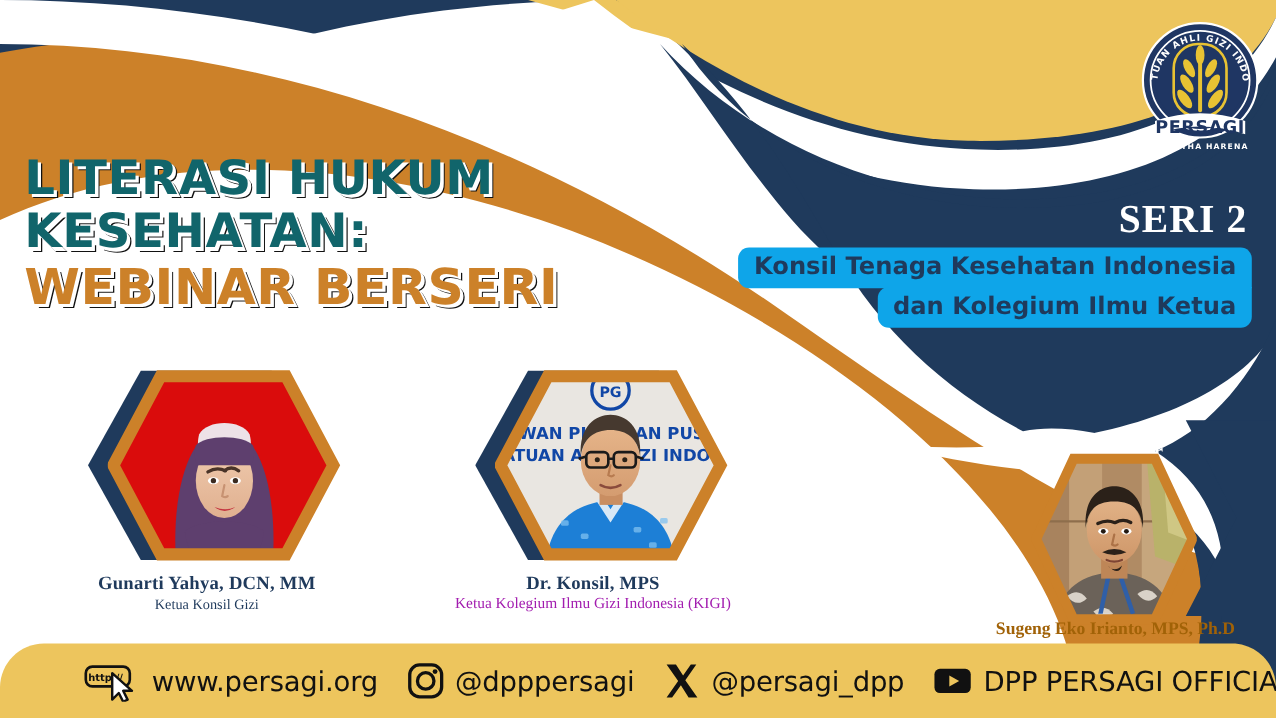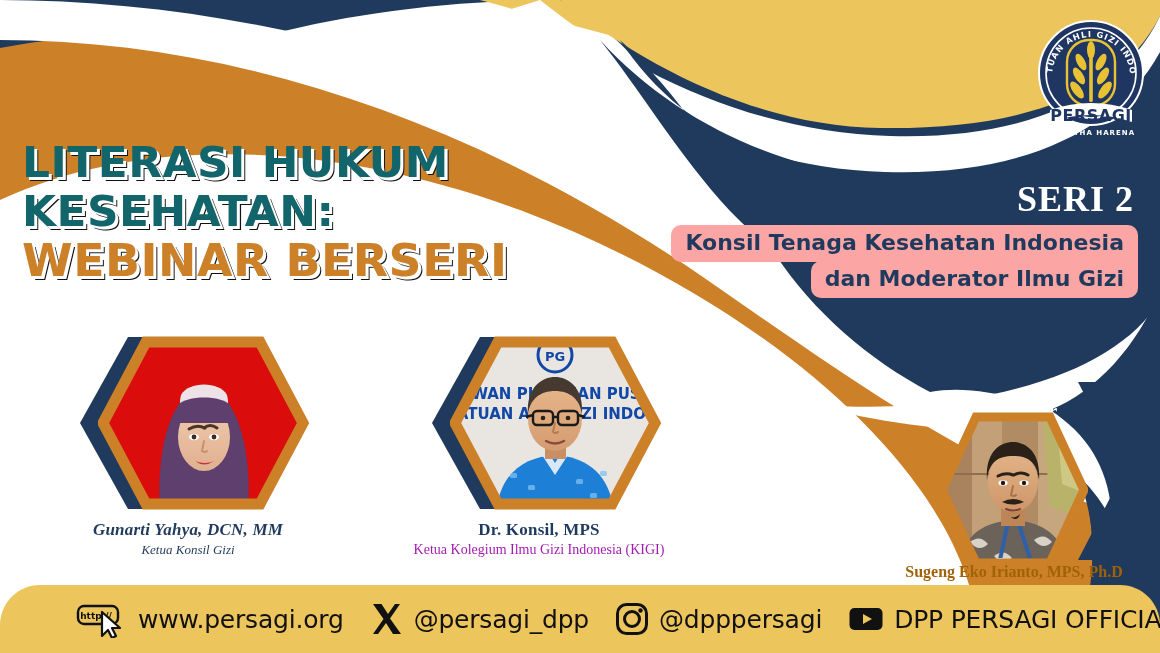--- a/index.html
+++ b/index.html
@@ -46,21 +46,21 @@
     font-family:"Liberation Serif", serif;
     font-size:36px;font-weight:bold;letter-spacing:1px;
   }
 
   
   #subtitle{
     position:absolute;right:22px;top:225px;
     display:flex;flex-direction:column;align-items:flex-end;
   }
   .pill{
-    background:#fca5a5;color:#1F3A5C;
+    background:#0ea5e9;color:#1F3A5C;
     font-family:"DejaVu Sans", sans-serif;
     font-size:22px;font-weight:bold;
     padding:5px 14px 6px 14px;
     white-space:nowrap;
     line-height:26px;
   }
   .pill.one{border-radius:10px 10px 0 10px;}
   .pill.two{border-radius:10px 0 10px 10px;margin-top:-1px;}
 
   
@@ -73,21 +73,21 @@
   .cap{
     text-align:center;
     font-family:"Liberation Serif", serif;
     color:#1F3A5C;
   }
   .cap .nm{font-size:17px;font-weight:bold;letter-spacing:.2px;}
   .cap .rl{font-size:13px;margin-top:2px;}
   .cap .rl.sans{font-family:Liberation Serif, serif;font-size:14px;color:#a21caf;}
 
   #sp1{left:80px;top:333px;}
-  #sp1 .cap{width:230px;margin-left:-7px;margin-top:7px;font-style:italic;}
+  #sp1 .cap{width:230px;margin-left:-7px;margin-top:7px;}
   #sp2{left:432px;top:333px;}
   #sp2 .cap{width:270px;margin-left:-28px;margin-top:7px;}
 
   
   #mod{position:absolute;left:938px;top:410px;}
   #mod .hexwrap{width:150px;height:160px;}
   #mod .hex{width:150px;height:160px;}
   #mod-label{
     position:absolute;left:938px;top:400px;width:150px;
     text-align:center;color:#ffffff;
@@ -219,21 +219,21 @@
   <div id="title-block">
     <div class="ttl teal">LITERASI HUKUM</div>
     <div class="ttl teal">KESEHATAN:</div>
     <div class="ttl orange">WEBINAR BERSERI</div>
   </div>
 
   <div id="seri">SERI 2</div>
 
   <div id="subtitle">
     <div class="pill one">Konsil Tenaga Kesehatan Indonesia</div>
-    <div class="pill two">dan Moderator Ilmu Gizi</div>
+    <div class="pill two">dan Kolegium Ilmu Ketua</div>
   </div>
 
   <div class="speaker" id="sp1">
     <div class="hexwrap">
       <svg class="hex hex-back" viewBox="0 0 215 180">
         <polygon points="48,4 167,4 215,90 167,176 48,176 0,90" fill="#1F3A5C"></polygon>
       </svg>
       <svg class="hex" viewBox="0 0 215 180" style="left:18px;">
         <defs>
           <clipPath id="hx1">
@@ -421,35 +421,35 @@
           <text x="20" y="19" text-anchor="middle" font-family="'DejaVu Sans',sans-serif" font-size="9" font-weight="bold" fill="#111">http://</text>
           <path d="M26,12 L26,36 L32,30 L36,38 L40,36 L36,28 L44,28 Z" fill="#ffffff" stroke="#111" stroke-width="2.2" stroke-linejoin="round"></path>
         </svg>
       </span>
       <span class="lbl">www.persagi.org</span>
     </div>
 
     <div class="fitem">
       <span class="ficon">
         <svg width="34" height="34" viewBox="0 0 34 34">
-          <path d="M3,2 L13.5,17 L3,32 L8,32 L16,21 L23,32 L31,32 L20,16.5 L30,2 L25,2 L18,12 L11.5,2 Z" fill="#111"></path>
-        </svg>
-      </span>
-      <span class="lbl">@persagi_dpp</span>
-    </div>
-
-    <div class="fitem">
-      <span class="ficon">
-        <svg width="34" height="34" viewBox="0 0 34 34">
           <rect x="2.5" y="2.5" width="29" height="29" rx="9" fill="none" stroke="#111" stroke-width="3"></rect>
           <circle cx="17" cy="17" r="7.5" fill="none" stroke="#111" stroke-width="3"></circle>
           <circle cx="25.5" cy="8.5" r="2.2" fill="#111"></circle>
         </svg>
       </span>
       <span class="lbl">@dpppersagi</span>
+    </div>
+
+    <div class="fitem">
+      <span class="ficon">
+        <svg width="34" height="34" viewBox="0 0 34 34">
+          <path d="M3,2 L13.5,17 L3,32 L8,32 L16,21 L23,32 L31,32 L20,16.5 L30,2 L25,2 L18,12 L11.5,2 Z" fill="#111"></path>
+        </svg>
+      </span>
+      <span class="lbl">@persagi_dpp</span>
     </div>
 
     <div class="fitem">
       <span class="ficon">
         <svg width="36" height="28" viewBox="0 0 36 28">
           <rect x="1.5" y="3" width="33" height="22" rx="5" fill="#111"></rect>
           <polygon points="15,9 15,19 24,14" fill="#EDC55D"></polygon>
         </svg>
       </span>
       <span class="lbl">DPP PERSAGI OFFICIAL</span>

